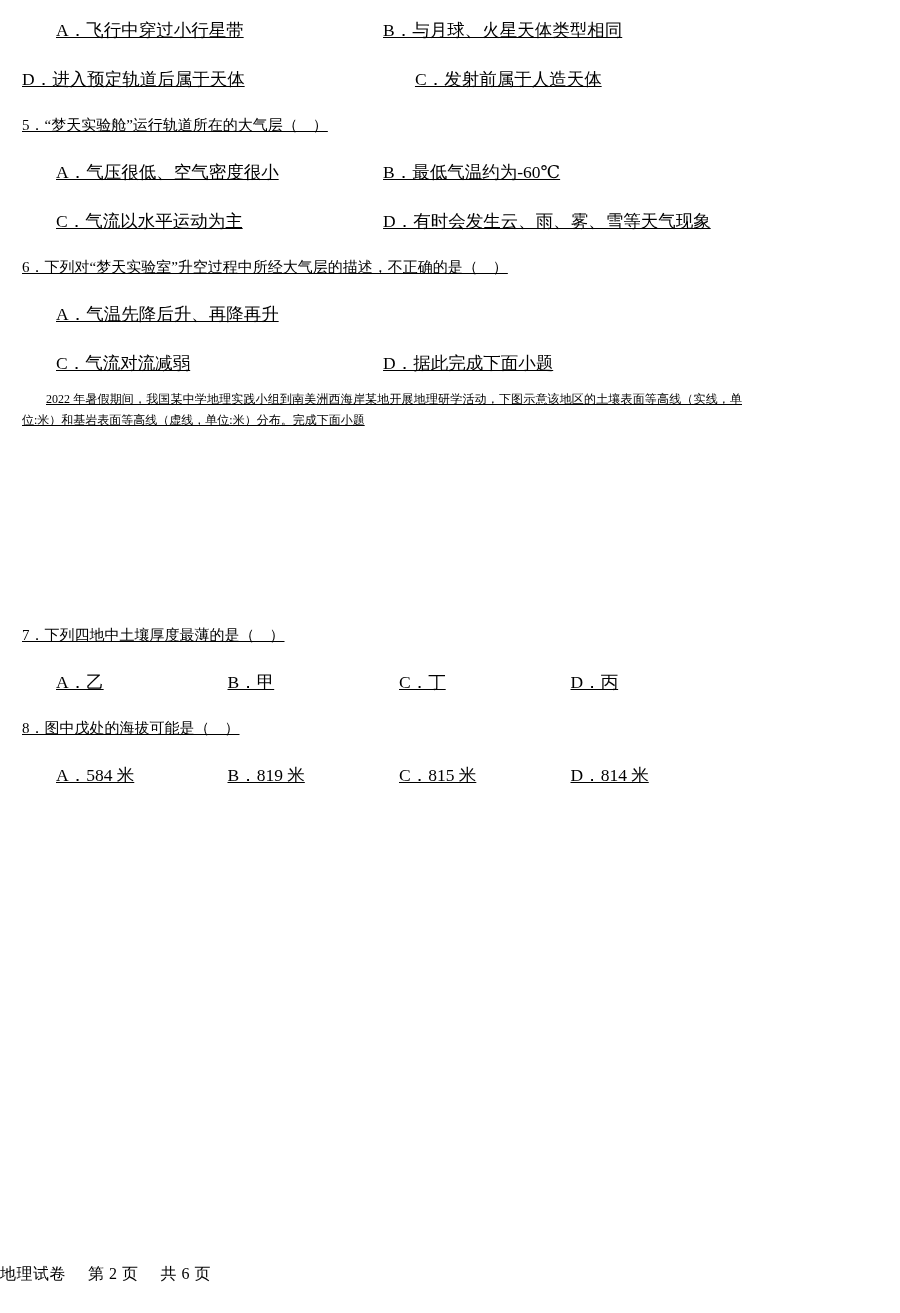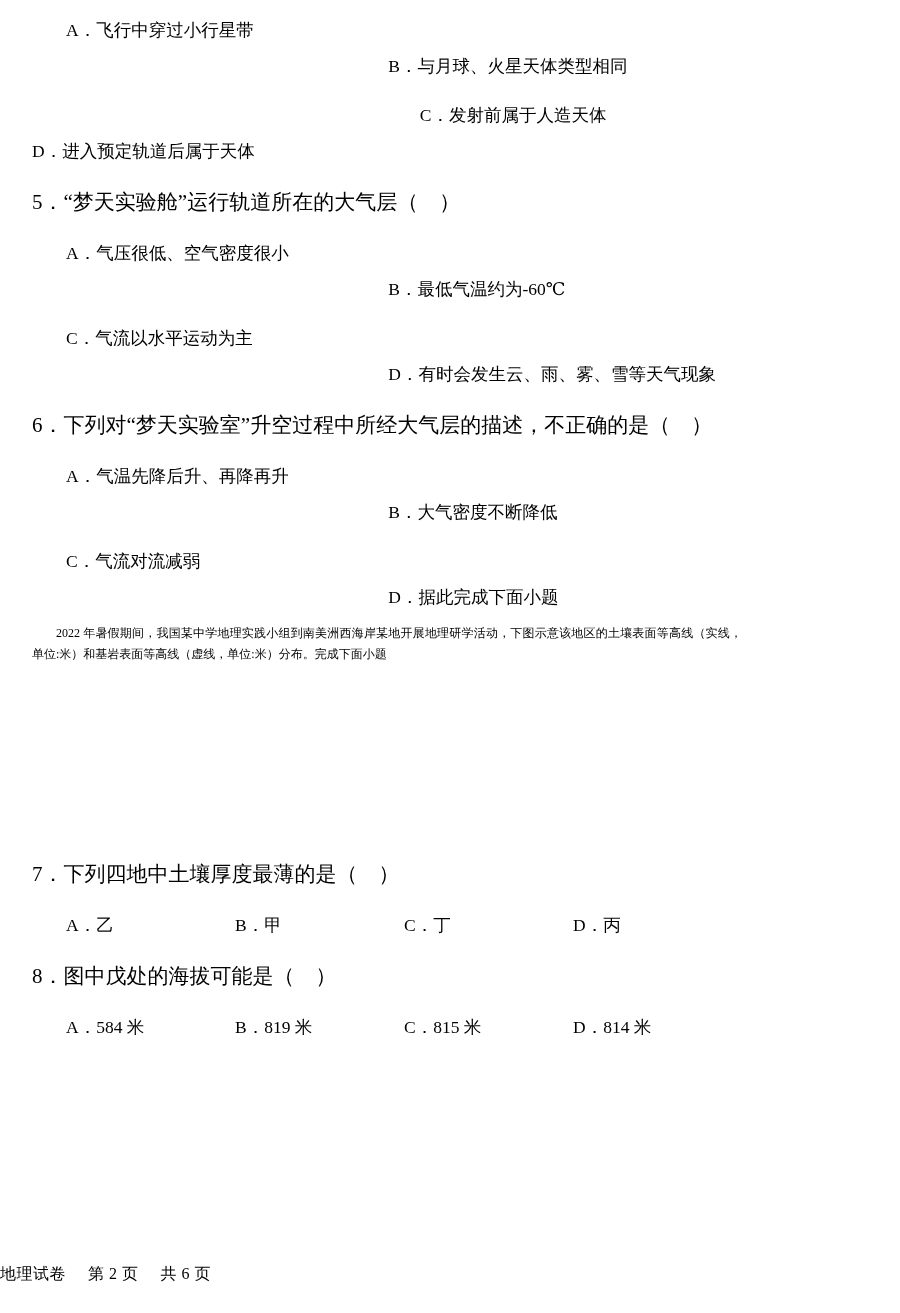--- a/index.html
+++ b/index.html
@@ -12,38 +12,39 @@
     height: 1313px;
     position: relative;
     font-family: "Liberation Serif", "DejaVu Serif", serif;
     color: #000000;
   }
   .page {
     position: relative;
     width: 788px;
     height: 1313px;
     box-sizing: border-box;
-    padding: 18px 46px 0 32px;
+    padding: 18px 46px 0 22px;
+    text-decoration: underline;
   }
   .opt-row {
     display: flex;
     margin: 0;
     padding: 0;
   }
   .opt {
     font-size: 17.5px;
     white-space: nowrap;
   }
   .opt-a { width: 362px; padding-left: 34px; box-sizing: border-box; }
-  .opt-b { width: 360px; box-sizing: border-box; margin-top: 36px; }
+  .opt-b { width: 360px; box-sizing: border-box; }
   .opt-4 { width: 180px; box-sizing: border-box; }
   .opt-4.first { padding-left: 34px; width: 214px; }
 
   .qline {
-    font-size: 21px;
+    font-size: 15px;
     white-space: nowrap;
   }
   .para {
     font-size: 12px;
     line-height: 1.72;
     text-align: justify;
     text-justify: inter-ideograph;
     text-indent: 2em;
   }
   .gap-small { height: 14px; }
@@ -95,21 +96,20 @@
     </div>
   </div>
 
   <div class="gap-row"></div>
 
   <div>
     <div class="qline">6．下列对“梦天实验室”升空过程中所经大气层的描述，不正确的是（　）</div>
     <div class="gap-row"></div>
     <div class="opt-row">
       <div class="opt opt-a">A．气温先降后升、再降再升</div>
-      <div class="opt opt-b">B．大气密度不断降低</div>
     </div>
     <div class="gap-row"></div>
     <div class="opt-row">
       <div class="opt opt-a">C．气流对流减弱</div>
       <div class="opt opt-b">D．据此完成下面小题</div>
     </div>
   </div>
 
   <div class="gap-small"></div>
 

